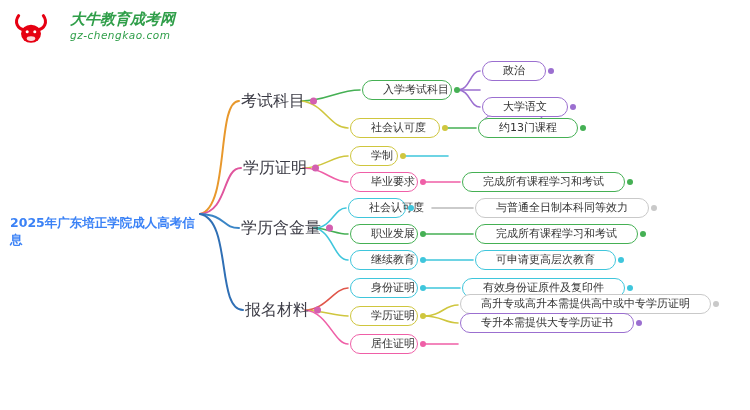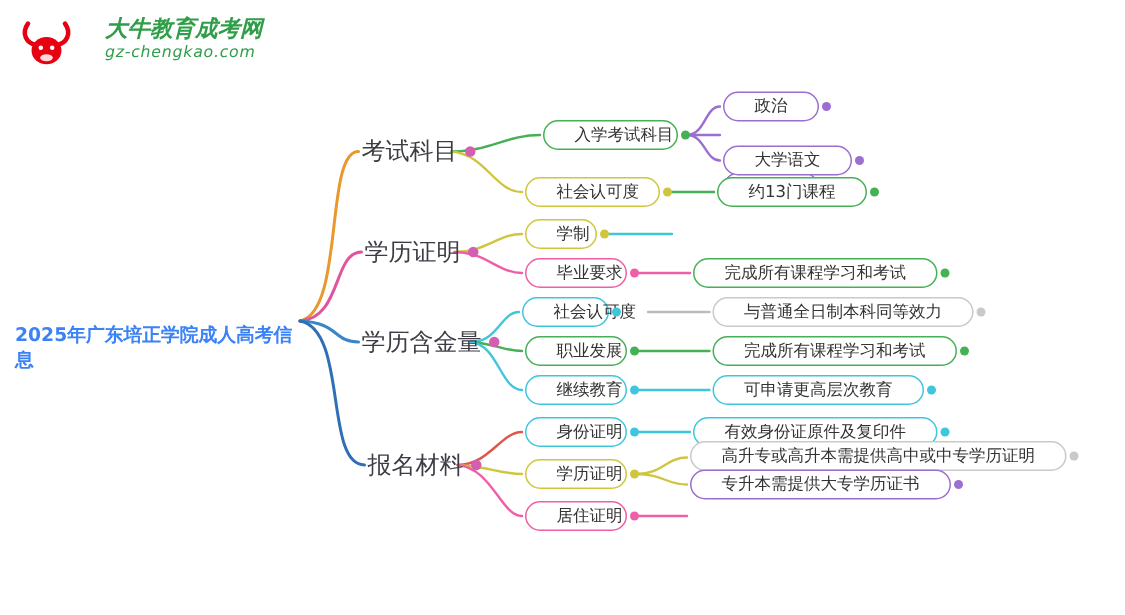--- a/index.html
+++ b/index.html
@@ -104,16 +104,16 @@
 
   <div class="node dotted b-purple" style="left:482px;top:61px;">政治</div>
   <div class="node dotted b-purple" style="left:482px;top:79px;margin-top:36px;">外语</div>
   <div class="node dotted b-purple" style="left:482px;top:97px;">大学语文</div>
   <div class="node dotted b-green" style="left:478px;top:118px;">约13门课程</div>
   <div class="node dotted b-green" style="left:462px;top:172px;">完成所有课程学习和考试</div>
   <div class="node dotted b-gray" style="left:475px;top:198px;">与普通全日制本科同等效力</div>
   <div class="node dotted b-green" style="left:475px;top:224px;">完成所有课程学习和考试</div>
   <div class="node dotted b-cyan" style="left:475px;top:250px;">可申请更高层次教育</div>
   <div class="node dotted b-cyan" style="left:462px;top:278px;">有效身份证原件及复印件</div>
-  <div class="node dotted b-gray" style="left:460px;top:294px;">高升专或高升本需提供高中或中专学历证明</div>
+  <div class="node dotted b-gray" style="left:460px;top:294px;font-family:Liberation Mono, monospace;">高升专或高升本需提供高中或中专学历证明</div>
   <div class="node dotted b-purple" style="left:460px;top:313px;">专升本需提供大专学历证书</div>
 
 </div>
 
 </body></html>

